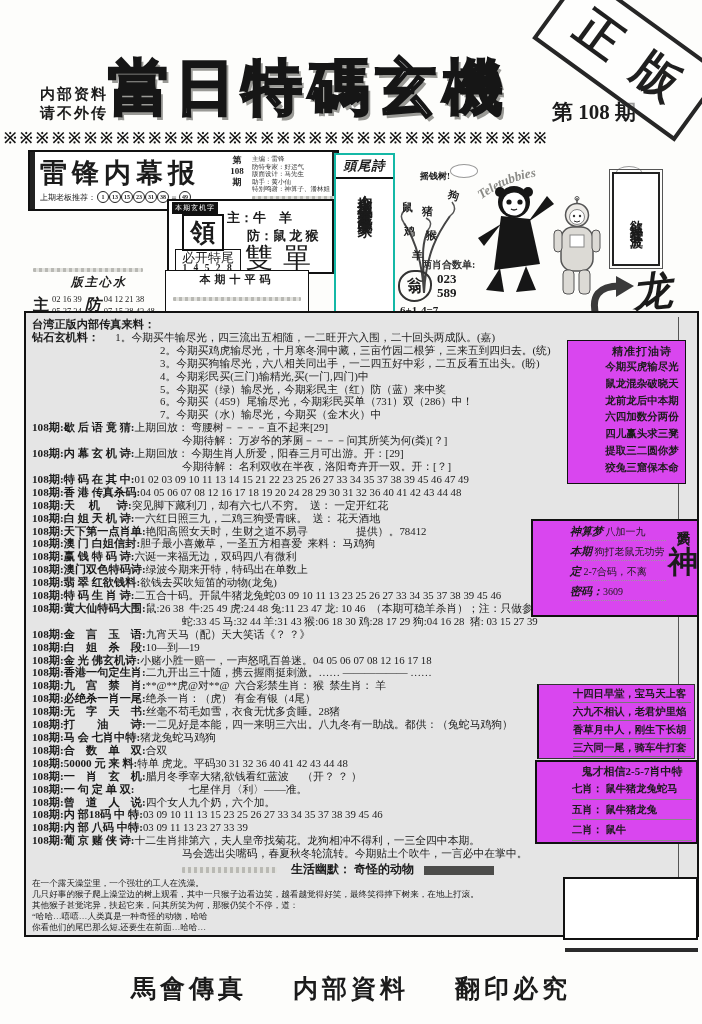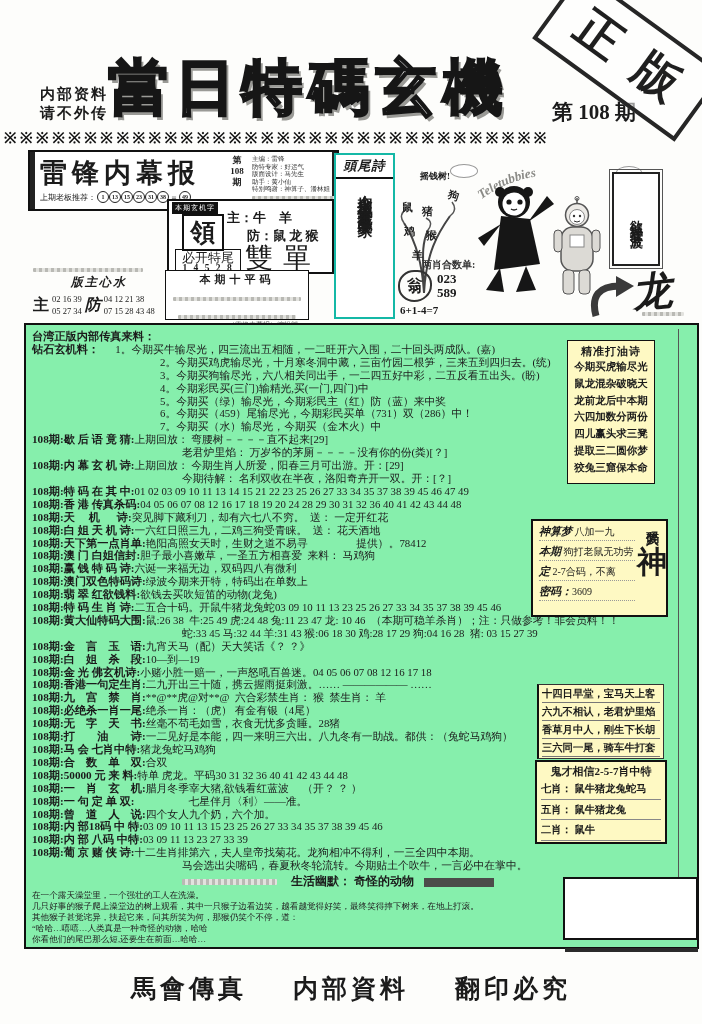--- a/index.html
+++ b/index.html
@@ -74,32 +74,32 @@
   .weng .wc{width:30px;height:28px;border:2px solid #333;border-radius:50% 45% 55% 50%;display:flex;align-items:center;justify-content:center;font-size:16px;font-weight:700;}
   .weng .wn{font-size:13px;font-weight:700;line-height:14px;}
   .weng-f{position:absolute;left:8px;top:156px;font-size:11px;font-weight:700;}
   .wavebox{left:612px;top:172px;width:44px;height:90px;border:2px solid #222;outline:1px solid #555;outline-offset:2px;display:flex;align-items:center;justify-content:center;background:#fff;}
   .wavebox .vt{writing-mode:vertical-rl;font-size:13px;font-weight:700;letter-spacing:3px;}
   .dragon{left:590px;top:262px;width:100px;height:60px;}
   .dragon .ch{position:absolute;left:42px;top:2px;font-size:40px;font-weight:700;font-style:italic;transform:rotate(-6deg);}
   .dragon .smudge{position:absolute;left:52px;top:50px;width:42px;}
 
   
-  .mainbox{left:24px;top:323px;width:671px;height:622px;border:2px solid #111;background:#86efac;}
+  .mainbox{left:24px;top:311px;width:671px;height:622px;border:2px solid #111;background:#e5e5e5;}
   .vrule{position:absolute;left:652px;top:4px;width:1px;height:610px;background:#555;}
   .bodytext{position:absolute;left:6px;top:5px;width:644px;font-size:10.8px;line-height:12.9px;}
   .bl{white-space:pre;}
   .bl .num,.bl .lbl{font-weight:700;font-size:11.2px;}
   .humor-line{margin:3px 0 2px 150px;font-size:12px;font-weight:700;white-space:nowrap;}
   .humor-line .smudge{width:95px;height:6px;margin-right:14px;}
   .humor-line .blot{width:70px;margin-left:10px;}
   .joke{margin-top:2px;font-size:8.6px;line-height:11px;color:#222;width:470px;}
 
   
-  .rc{background:#fef9c3;}
+  .rc{background:#d946ef;padding-left:31px;}
   .jingzhun{left:567px;top:340px;width:86px;height:142px;border:1.5px solid #111;text-align:center;}
   .jingzhun .t{font-size:11px;font-weight:700;margin-top:3px;letter-spacing:1px;}
   .jingzhun .ln{font-size:10.5px;font-weight:700;line-height:16.8px;white-space:nowrap;}
   .shensuan{left:531px;top:519px;width:133px;height:94px;border:2px solid #111;}
   .shensuan .row{margin:3px 4px 0 6px;font-size:10px;white-space:nowrap;border-bottom:1px dotted #999;padding-bottom:1px;width:96px;}
   .shensuan .row .k{font-weight:700;font-style:italic;font-size:11px;}
   .shensuan .deco{position:absolute;right:2px;top:0px;writing-mode:vertical-rl;font-size:13px;font-weight:700;line-height:24px;}
   .shensuan .deco .bigch{font-size:30px;}
   .couplet{left:537px;top:684px;width:124px;height:73px;border:1px solid #333;border-left:2px solid #111;}
   .couplet .ln{font-size:10.3px;font-weight:700;line-height:17px;border-bottom:1px solid #777;margin:0 3px;white-space:nowrap;}
@@ -285,21 +285,21 @@
           <div class="bl" style="padding-left: 128px;"><span class="num"></span><span class="lbl"></span><span class="txt">4。今期彩民买(三门)输精光,买(一门,四门)中</span></div>
 
           <div class="bl" style="padding-left: 128px;"><span class="num"></span><span class="lbl"></span><span class="txt">5。今期买（绿）输尽光，今期彩民主（红）防（蓝）来中奖</span></div>
 
           <div class="bl" style="padding-left: 128px;"><span class="num"></span><span class="lbl"></span><span class="txt">6。今期买（459）尾输尽光，今期彩民买单（731）双（286）中！</span></div>
 
           <div class="bl" style="padding-left: 128px;"><span class="num"></span><span class="lbl"></span><span class="txt">7。今期买（水）输尽光，今期买（金木火）中</span></div>
 
           <div class="bl"><span class="num">108</span><span class="lbl">期:歇 后 语 竟 猜:</span><span class="txt">上期回放： 弯腰树－－－－直不起来[29]</span></div>
 
-          <div class="bl" style="padding-left: 150px;"><span class="num"></span><span class="lbl"></span><span class="txt">老君炉里焰： 万岁爷的茅厕－－－－没有你的份(粪)[？]</span></div>
+          <div class="bl" style="padding-left: 150px;"><span class="num"></span><span class="lbl"></span><span class="txt">今期待解： 万岁爷的茅厕－－－－问其所笑为何(粪)[？]</span></div>
 
           <div class="bl"><span class="num">108</span><span class="lbl">期:内 幕 玄 机 诗:</span><span class="txt">上期回放： 今期生肖人所爱，阳春三月可出游。开：[29]</span></div>
 
           <div class="bl" style="padding-left: 150px;"><span class="num"></span><span class="lbl"></span><span class="txt">今期待解： 名利双收在半夜，洛阳奇卉开一双。开：[？]</span></div>
 
 
           <div class="bl"><span class="num">108</span><span class="lbl">期:特 码 在 其 中:</span><span class="txt">01 02 03 09 10 11 13 14 15 21 22 23 25 26 27 33 34 35 37 38 39 45 46 47 49</span></div>
 
           <div class="bl"><span class="num">108</span><span class="lbl">期:香 港 传真杀码:</span><span class="txt">04 05 06 07 08 12 16 17 18 19 20 24 28 29 30 31 32 36 40 41 42 43 44 48</span></div>
 

